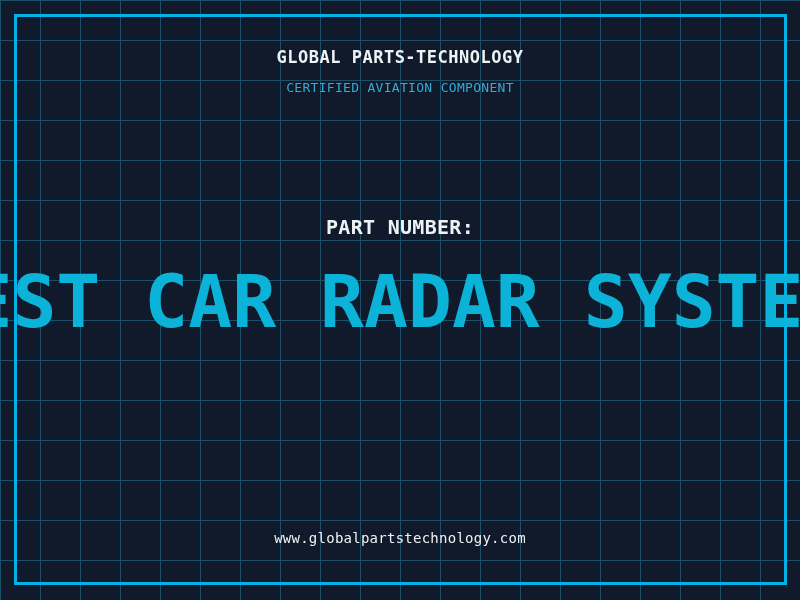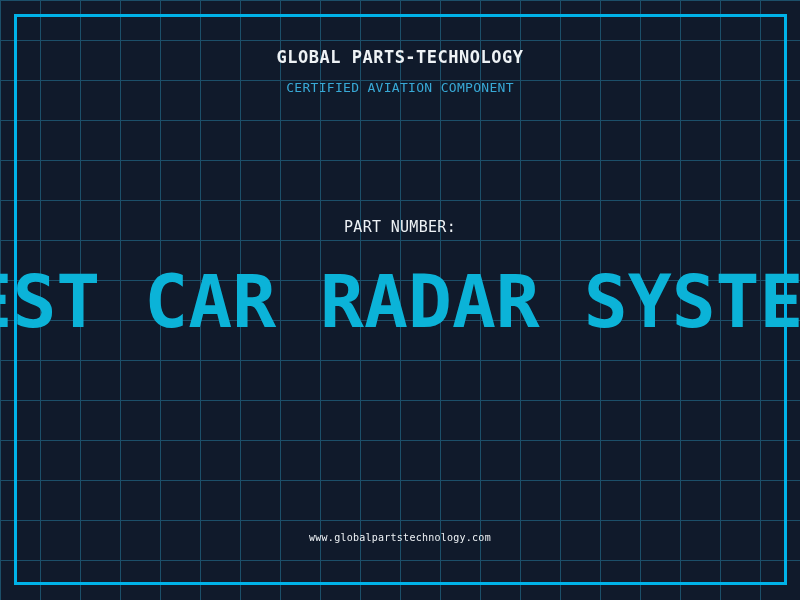--- a/index.html
+++ b/index.html
@@ -47,22 +47,22 @@
   }
   .subtitle {
     top: 80px;
     font-size: 13px;
     line-height: 16px;
     letter-spacing: 0.3px;
     color: var(--accent);
   }
   .part-label {
     top: 219px;
-    font-size: 15px;
-    font-weight: normal;
+    font-size: 20px;
+    font-weight: bold;
     line-height: 16px;
     letter-spacing: 0.3px;
     color: var(--white);
   }
   .part-value-wrap {
     position: absolute;
     top: 254px;
     left: 0;
     width: 800px;
     height: 94px;
@@ -73,21 +73,21 @@
     top: 50%;
     left: 50%;
     transform: translate(calc(-50% - 14px), -50%);
     white-space: nowrap;
     font-size: 73px;
     font-weight: bold;
     color: var(--big);
   }
   .footer-url {
     top: 530px;
-    font-size: 10px;
+    font-size: 14px;
     line-height: 16px;
     letter-spacing: 0.25px;
     color: var(--white);
   }
 </style>
 </head>
 <body>
 
 <div class="frame"></div>
 

